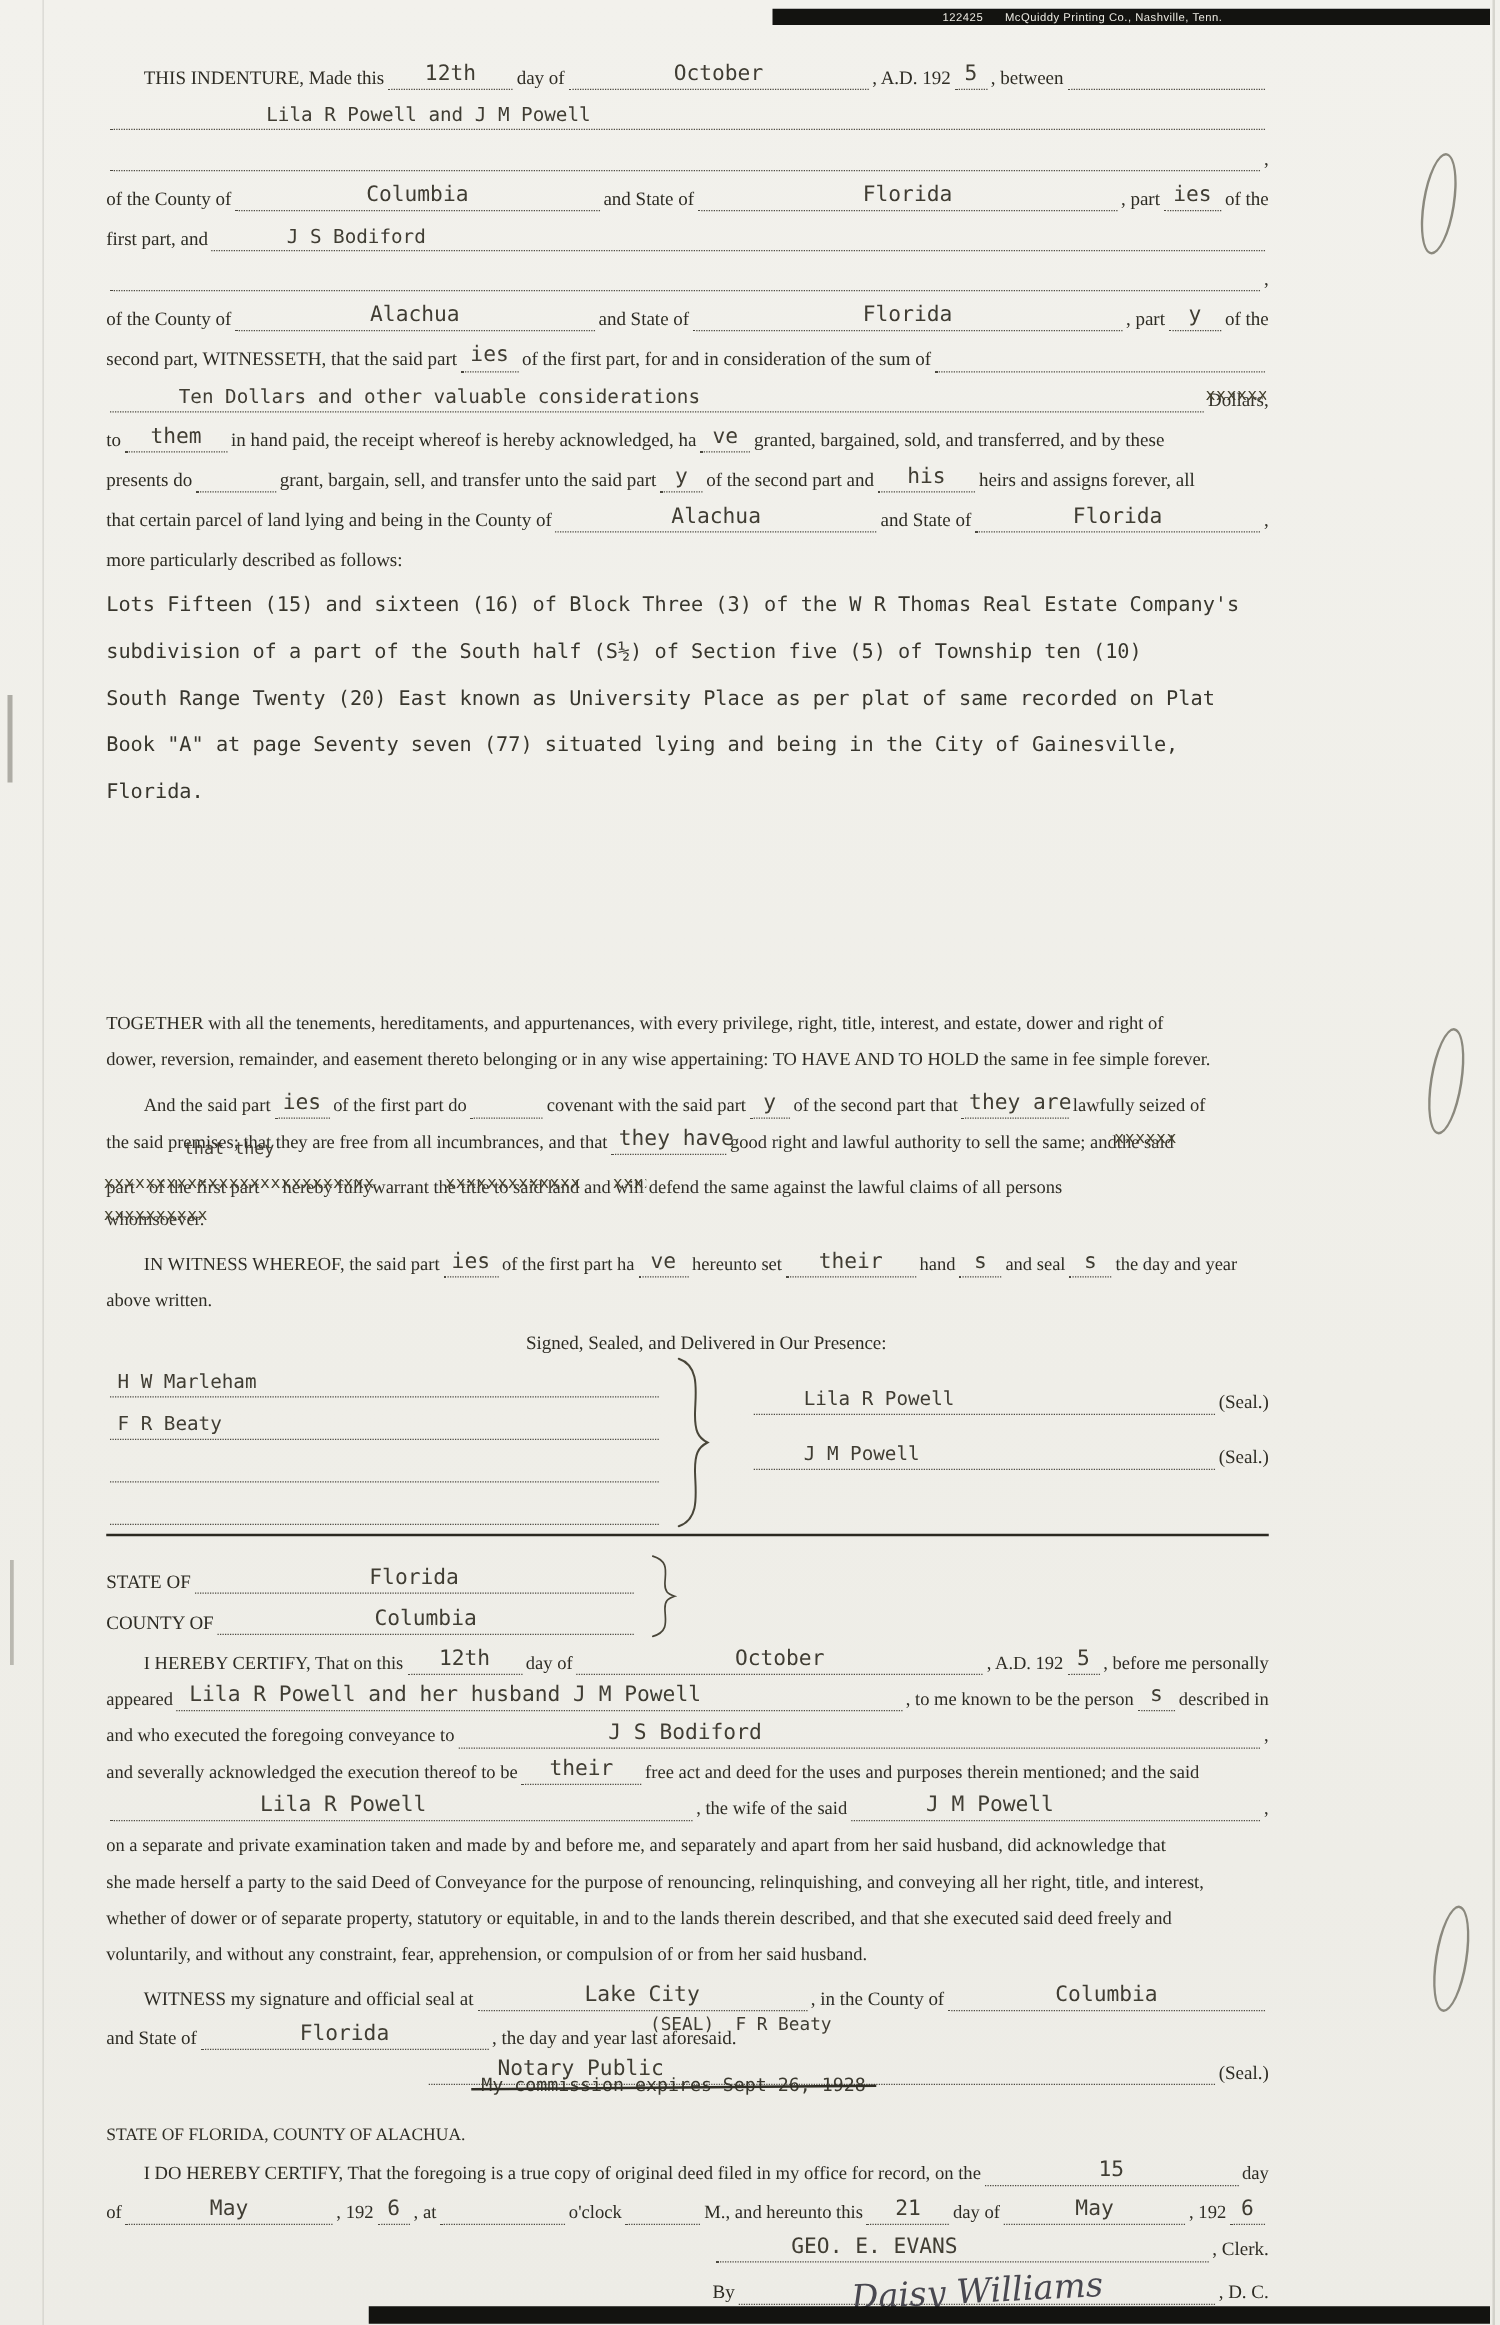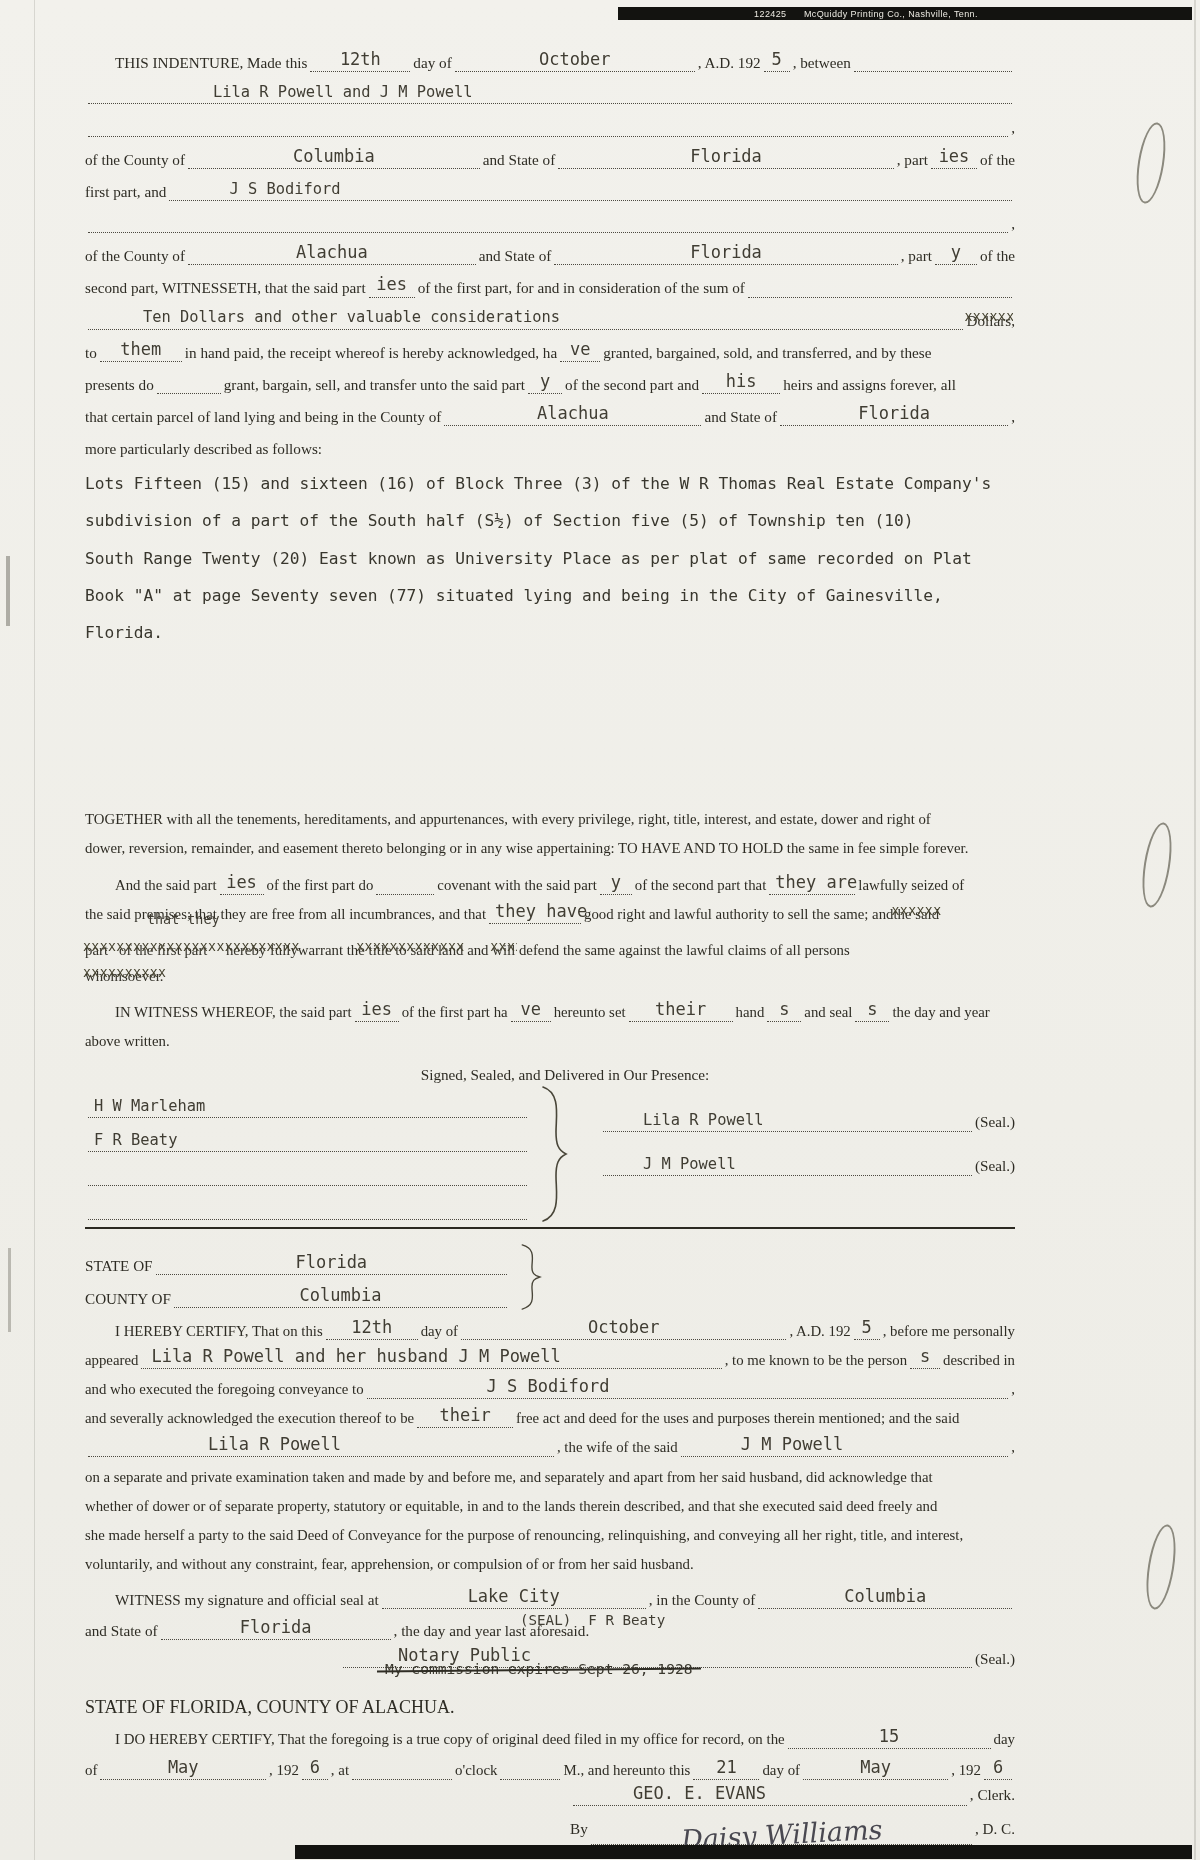--- a/index.html
+++ b/index.html
@@ -49,21 +49,21 @@
   .brace { position:absolute; }
   .rule { position:absolute; left:85px; top:1227px; width:930px; border-top:2px solid #2b2921; }
   .jline { width:425px; height:33px; }
   
   .sealtyped { position:absolute; left:435px; top:34px; font-family:"DejaVu Sans Mono",monospace;
                font-size:14.2px; color:#403d33; white-space:pre; }
   .notline4 { margin-left:255px; height:28px; }
   .commission { position:absolute; left:300px; top:82px; font-family:"DejaVu Sans Mono",monospace;
                 font-size:14.6px; color:#3b392f; }
   
-  .clerkrow { position:absolute; left:485px; width:445px; display:flex; align-items:center; height:30px; font-size:15.2px; }
+  .clerkrow { position:absolute; left:485px; width:445px; display:flex; align-items:flex-end; height:30px; font-size:15.2px; }
   .script { font-family:"DejaVu Serif", serif; font-style:italic; font-size:27px; color:#494850;
             display:inline-block; transform:rotate(-3deg); position:relative; top:6px; white-space:pre; }
   
   .top-bar { position:absolute; left:618px; top:7px; width:574px; height:13px; background:#131310;
              display:flex; align-items:center; justify-content:center; }
   .top-bar-text { font-family:"Liberation Sans", sans-serif; font-size:9px; color:#eceae2;
                   letter-spacing:.4px; white-space:pre; transform:translateX(-55px);margin-left:32px; }
   .bottom-bar { position:absolute; left:295px; top:1845px; width:897px; height:14px; background:#131310; }
   .hole { position:absolute; border:2px solid #8b897e; border-radius:50%; transform:rotate(9deg);
           background:transparent; }
@@ -314,24 +314,24 @@
     <div class="line">
       <span class="blank stretch tl" style="padding-left:120px; flex-grow:1.3"><span class="fillv">Lila R Powell</span></span>
       <span class="t">, the wife of the said</span>
       <span class="blank stretch tl" style="padding-left:60px"><span class="fillv">J M Powell</span></span>
       <span class="t">,</span>
     </div>
     <div class="line">
       <span class="t">on a separate and private examination taken and made by and before me, and separately and apart from her said husband, did acknowledge that</span>
     </div>
     <div class="line">
+      <span class="t">she made herself a party to the said Deed of Conveyance for the purpose of renouncing, relinquishing, and conveying all her right, title, and interest,</span>
+    </div>
+    <div class="line">
       <span class="t">whether of dower or of separate property, statutory or equitable, in and to the lands therein described, and that she executed said deed freely and</span>
-    </div>
-    <div class="line">
-      <span class="t">she made herself a party to the said Deed of Conveyance for the purpose of renouncing, relinquishing, and conveying all her right, title, and interest,</span>
     </div>
     <div class="line">
       <span class="t">voluntarily, and without any constraint, fear, apprehension, or compulsion of or from her said husband.</span>
     </div>
   </section>
 
   <section class="sec" style="top:1578px; height:110px">
     <div class="line indent" style="height:31px">
       <span class="t">WITNESS my signature and official seal at</span>
       <span class="blank stretch"><span class="fillv">Lake City</span></span>
@@ -345,21 +345,21 @@
     </div>
     <span class="sealtyped">(SEAL)  F R Beaty</span>
     <div class="line notline4">
       <span class="blank stretch tl" style="padding-left:55px"><span class="fillv">Notary Public</span></span>
       <span class="t">(Seal.)</span>
     </div>
     <span class="commission struck">My commission expires Sept 26, 1928</span>
   </section>
 
   <section class="sec" style="top:1688px; height:160px">
-    <div class="line" style="height:30px; font-size:18px">
+    <div class="line" style="height:30px; font-size:14px">
       <span class="t">STATE OF FLORIDA, COUNTY OF ALACHUA.</span>
     </div>
     <div class="line indent" style="height:31px; font-size:14.9px">
       <span class="t">I DO HEREBY CERTIFY, That the foregoing is a true copy of original deed filed in my office for record, on the</span>
       <span class="blank stretch"><span class="fillv">15</span></span>
       <span class="t">day</span>
     </div>
     <div class="line" style="height:31px; font-size:14.9px">
       <span class="t">of</span>
       <span class="blank stretch" style="flex-grow:1.2"><span class="fillv">May</span></span>

